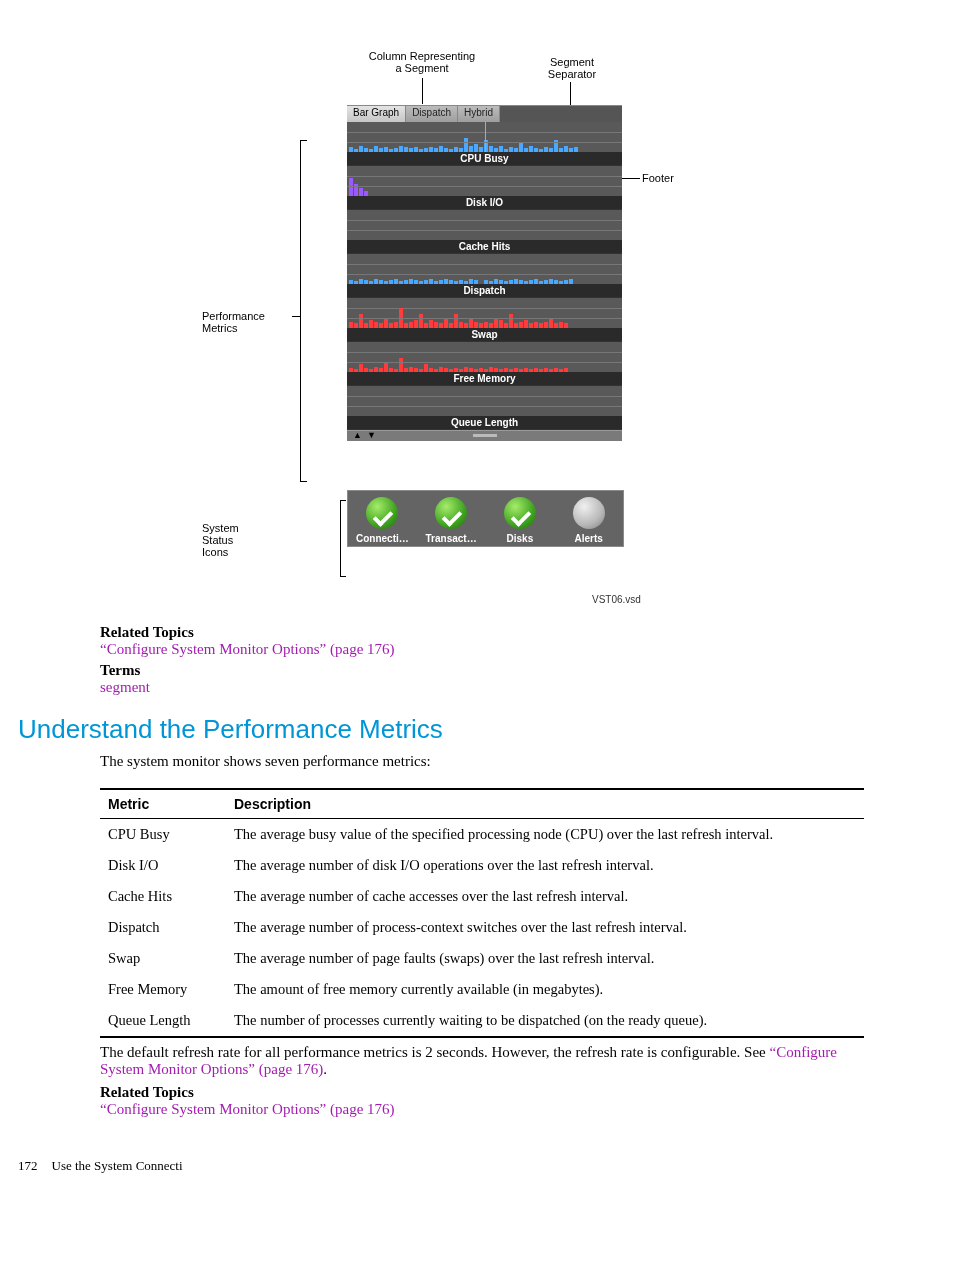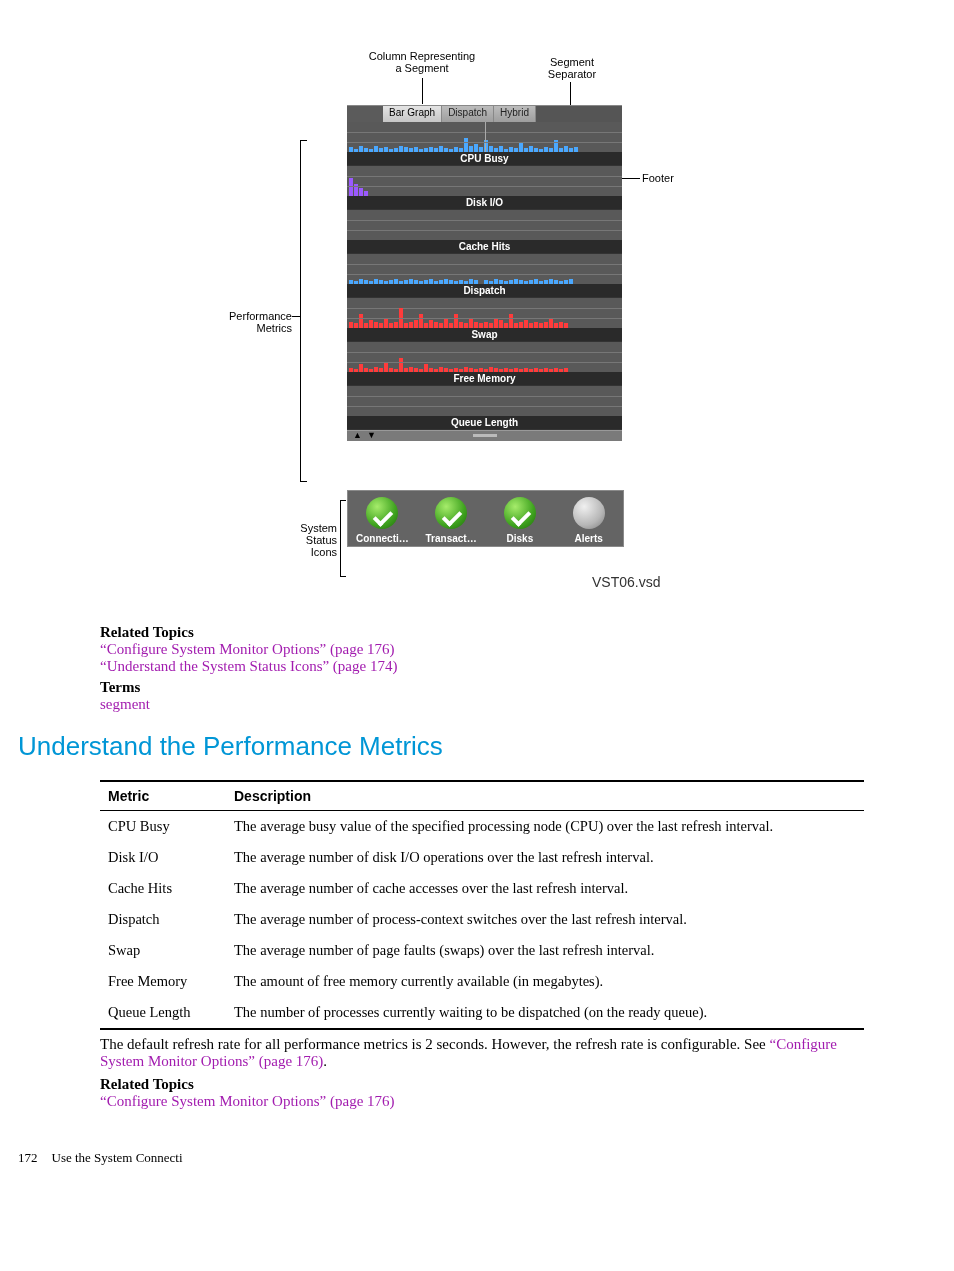--- a/index.html
+++ b/index.html
@@ -74,48 +74,48 @@
   .diag-label { font-size: 11px; color: #000; }
   .callout-top {
     position: absolute;
     text-align: center;
     line-height: 1.1;
   }
   .callout-top.col-rep { left: 155px; top: 0; width: 130px; }
   .callout-top.seg-sep { left: 325px; top: 6px; width: 90px; }
   .callout-side {
     position: absolute;
-    text-align: right;
+    text-align: left;
     line-height: 1.1;
     width: 90px;
   }
   .callout-side.perf { left: 0; top: 260px; }
   .callout-side.stat { left: 0; top: 472px; width: 135px; }
   .callout-right {
     position: absolute;
     left: 440px;
     top: 122px;
     font-size: 11px;
   }
   .callout-file {
     position: absolute;
     left: 390px;
-    top: 524px;
-    font-size: 14px;
+    top: 544px;
+    font-size: 10px;
     color: #333;
   }
   .panel {
     position: absolute;
     left: 145px;
     top: 55px;
     width: 275px;
     background: #5b5b5b;
     border-top: 1px solid #888;
   }
-  .tabs { display: flex; background: #555; height: 16px; font-size: 10px; margin-left: 36px; }
+  .tabs { display: flex; background: #555; height: 16px; font-size: 10px; }
   .tab {
     flex: 0 0 auto;
     padding: 1px 6px;
     background: linear-gradient(#e4e4e4,#c6c6c6);
     border-right: 1px solid #888;
     color: #000;
   }
   .tab.inactive { background: linear-gradient(#bcbcbc,#9e9e9e); color:#222; }
   .metric-block {
     position: relative;
@@ -494,25 +494,25 @@
           <div class="status-label">Alerts</div>
         </div>
       </div>
     </div>
 
     <div class="callout-file">VST06.vsd</div>
   </div>
 
   <div class="related-h">Related Topics</div>
   <div><a class="link" href="#">“Configure System Monitor Options” (page 176)</a></div>
-  <div><a class="link" href="#">“Understand the System Status Icons” (page 174)</a></div>
   <div class="related-h">Terms</div>
   <div><a class="link" href="#">segment</a></div>
 
   <h2 class="section-heading">Understand the Performance Metrics</h2>
+  <div class="para">The system monitor shows seven performance metrics:</div>
 
   <table class="metrics">
     <thead>
       <tr>
         <th class="col-metric">Metric</th>
         <th>Description</th>
       </tr>
     </thead>
     <tbody id="metrics-body">
         <tr>

